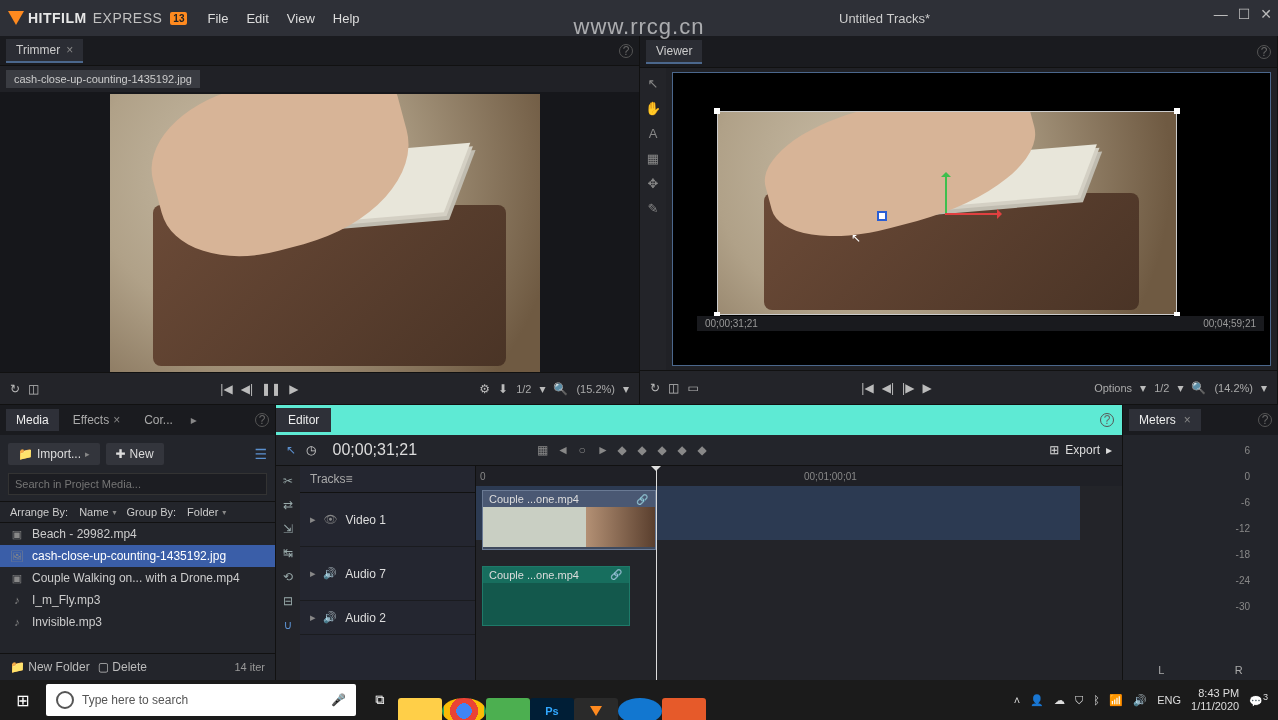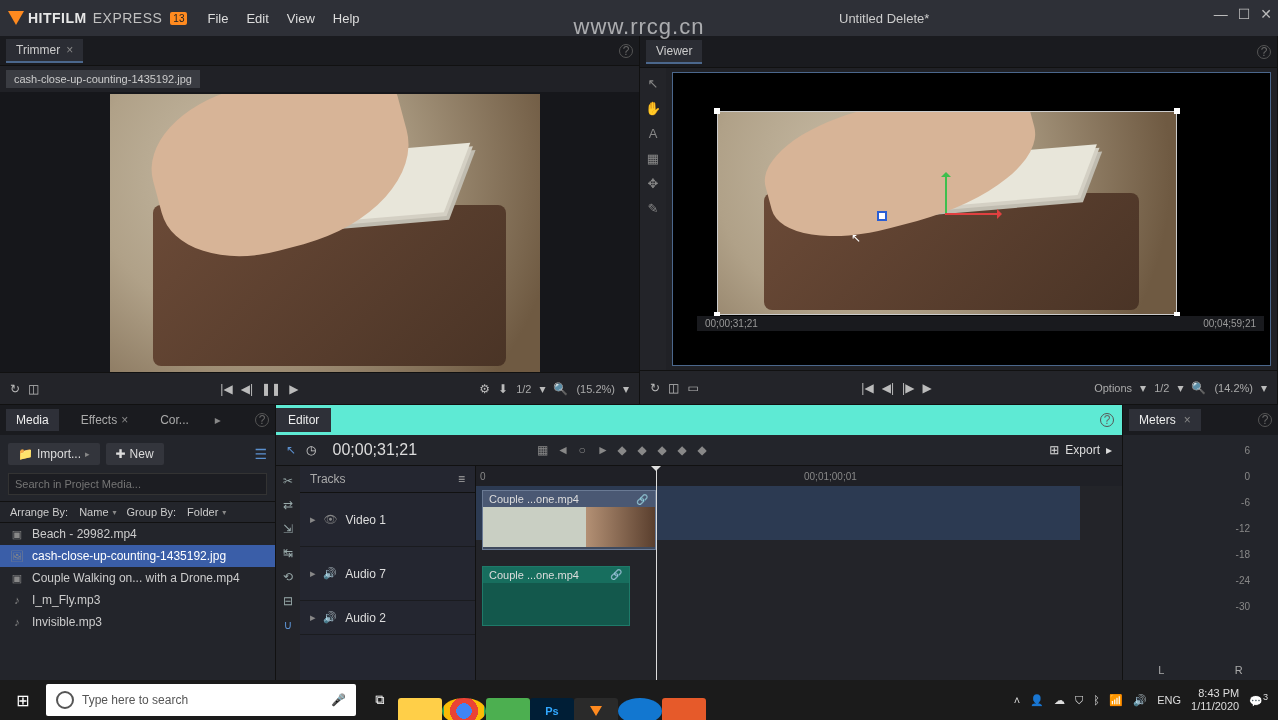--- a/index.html
+++ b/index.html
@@ -3,21 +3,21 @@
 <meta charset="utf-8">
 <style>
   * { margin: 0; padding: 0; box-sizing: border-box; font-family: "Segoe UI", Arial, sans-serif; user-select: none; }
   html, body { width: 1278px; height: 720px; background: #1e1e1e; color: #ccc; overflow: hidden; }
   .app { display: flex; flex-direction: column; width: 1278px; height: 680px; background: #2a2c33; }
   .menubar { display: flex; align-items: center; height: 36px; background: #2e3037; color: #ddd; font-size: 13px; padding: 0 8px; position: relative; }
   .logo { display: flex; align-items: center; gap: 4px; margin-right: 20px; }
   .logo-icon { width: 0; height: 0; border-left: 8px solid transparent; border-right: 8px solid transparent; border-top: 14px solid #ff8a1f; }
   .logo-text1 { color: #e6e6e6; font-weight: 600; letter-spacing: 0.5px; font-size: 14px; }
   .logo-text2 { color: #c0c0c0; font-weight: 300; letter-spacing: 0.5px; font-size: 14px; margin-left: 2px; }
-  .logo-13 { background: #ff8a1f; color: #222; font-size: 10px; padding: 1px 3px; border-radius: 2px; margin-left: 4px; font-weight: 400; }
+  .logo-13 { background: #ff8a1f; color: #222; font-size: 10px; padding: 1px 3px; border-radius: 2px; margin-left: 4px; font-weight: 700; }
   .menu-items { display: flex; gap: 18px; }
   .menu-item { color: #ddd; cursor: pointer; }
   .proj-title { position: absolute; left: 50%; transform: translateX(200px); color: #ccc; }
   .win-controls { position: absolute; right: 6px; top: 6px; display: flex; gap: 10px; color: #bbb; font-size: 14px; }
   .watermark { position: absolute; left: 50%; transform: translateX(-50%); top: 14px; color: #fff; opacity: 0.6; font-size: 22px; letter-spacing: 1px; pointer-events: none; }
 
   .top-panels { display: flex; height: 368px; background: #202126; }
   .panel { display: flex; flex-direction: column; border-right: 1px solid #111; }
   .panel.trimmer { width: 640px; }
   .panel.viewer { flex: 1; }
@@ -53,21 +53,21 @@
   .playback-bar { height: 34px; background:#232429; display:flex; align-items:center; gap:8px; padding:0 10px; font-size:12px; color:#aaa; border-top:1px solid #111; }
   .pb-left { display:flex; gap:8px; }
   .pb-center { margin-left:auto; margin-right:auto; display:flex; gap:8px; align-items:center; }
   .pb-right { display:flex; gap:8px; align-items:center; }
   .pb-btn { color:#bbb; cursor:pointer; font-size:12px; }
   .pb-txt { color:#aaa; font-size:11px; }
   .timebar { position:absolute; bottom:34px; left:24px; right:6px; padding:2px 8px; font-size:10px; color:#999; display:flex; justify-content:space-between; background:#191a1e; }
 
   .bottom-panels { flex:1; display:flex; background:#23252b; border-top:1px solid #111; }
   .media-panel { width:276px; display:flex; flex-direction:column; border-right:1px solid #111; }
-  .media-tabs { display:flex; gap:12px; height:30px; background:#1a1b1f; align-items:center; padding:0 6px; font-size:12px; }
+  .media-tabs { display:flex; gap:4px; height:30px; background:#1a1b1f; align-items:center; padding:0 6px; font-size:12px; }
   .mtab { padding:4px 10px; color:#aaa; display:flex; gap:4px; align-items:center; }
   .mtab.active { background:#2e3038; color:#eee; }
   .media-toolbar { display:flex; gap:6px; padding:8px; align-items:center; }
   .tbtn { background:#33353c; color:#ddd; font-size:12px; padding:4px 10px; border:none; display:flex; gap:4px; align-items:center; border-radius:2px; }
   .tbtn .arrow { color:#888; font-size:9px; }
   .view-ic { margin-left:auto; color:#5b90cf; font-size:14px; }
   .search-media { margin:0 8px 6px 8px; }
   .search-media input { width:100%; background:#1c1d22; border:1px solid #333; color:#888; padding:4px 6px; font-size:11px; }
   .arrange-row { display:flex; gap:10px; padding:4px 10px; font-size:11px; color:#ccc; align-items:center; border-top:1px solid #111; border-bottom:1px solid #111; }
   .arrange-row .dd { color:#ccc; display:flex; gap:4px; align-items:center; }
@@ -80,21 +80,21 @@
   .mf-count { margin-left:auto; color:#999; font-size:11px; }
 
   .editor-panel { flex:1; display:flex; flex-direction:column; }
   .editor-header { height:30px; display:flex; align-items:center; background:#5eead4; }
   .ed-tab { padding:5px 12px; background:#2e3038; color:#eee; font-size:12px; }
   .ed-toolbar { display:flex; align-items:center; gap:10px; padding:6px 10px; font-size:12px; color:#ccc; border-bottom:1px solid #111; }
   .ed-tool-icons { display:flex; flex-direction:column; width:24px; background:#232429; color:#5b90cf; align-items:center; gap:10px; padding:8px 0; font-size:12px; }
   .ed-tool-icons span { color:#9aa; cursor:pointer; }
   .ed-body { flex:1; display:flex; }
   .tracks-col { width:176px; background:#242630; border-right:1px solid #111; }
-  .tracks-head { display:flex; justify-content:space-between; padding:6px 10px; font-size:12px; color:#aaa; border-bottom:1px solid #111; }
+  .tracks-head { display:flex; padding:6px 10px; font-size:12px; color:#aaa; border-bottom:1px solid #111; }
   .track-row { display:flex; align-items:center; gap:8px; padding:6px 10px; font-size:12px; color:#ddd; height:54px; border-bottom:1px solid #1a1b1f; }
   .track-row .tname { flex:1; }
   .track-row .tic { color:#888; font-size:11px; }
   .timeline { flex:1; position:relative; background:#232429; overflow:hidden; }
   .ruler { height:20px; background:#1f2026; display:flex; align-items:center; color:#888; font-size:10px; position:relative; padding-left:4px; }
   .ruler .rlabel { position:absolute; }
   .ruler .r0 { left:4px; }
   .ruler .r1 { left:328px; }
   .playhead { position:absolute; left:180px; top:0; bottom:0; width:1px; background:#ddd; }
   .playhead::before{content:"";position:absolute;top:0;left:-5px;border:5px solid transparent;border-top-color:#ddd;}
@@ -137,21 +137,21 @@
       <span class="logo-text2">EXPRESS</span>
       <span class="logo-13">13</span>
     </div>
     <div class="menu-items">
       <span class="menu-item">File</span>
       <span class="menu-item">Edit</span>
       <span class="menu-item">View</span>
       <span class="menu-item">Help</span>
     </div>
     <div class="watermark">www.rrcg.cn</div>
-    <div class="proj-title">Untitled Delete*</div>
+    <div class="proj-title">Untitled Tracks*</div>
     <div class="win-controls">
       <span>—</span>
       <span>☐</span>
       <span>✕</span>
     </div>
   </div>
 
   <div class="top-panels">
 
     <div class="panel trimmer">
@@ -309,20 +309,25 @@
             <span>Couple Walking on... with a Drone.mp4</span>
           </div>
         <div class="media-item">
             <span class="mi-ic">♪</span>
             <span>I_m_Fly.mp3</span>
           </div>
         <div class="media-item">
             <span class="mi-ic">♪</span>
             <span>Invisible.mp3</span>
           </div>
+      </div>
+      <div class="media-footer">
+        <span>📁 <span>New Folder</span></span>
+        <span>▢ <span>Delete</span></span>
+        <span class="mf-count">14 iter</span>
       </div>
     </div>
 
     <div class="editor-panel">
       <div class="editor-header">
         <div class="ed-tab"><span>Editor</span></div>
         <span class="help-ic" style="margin-left:auto;margin-right:8px">?</span>
       </div>
       <div class="ed-toolbar">
         <span style="color:#5b90cf">↖</span>

